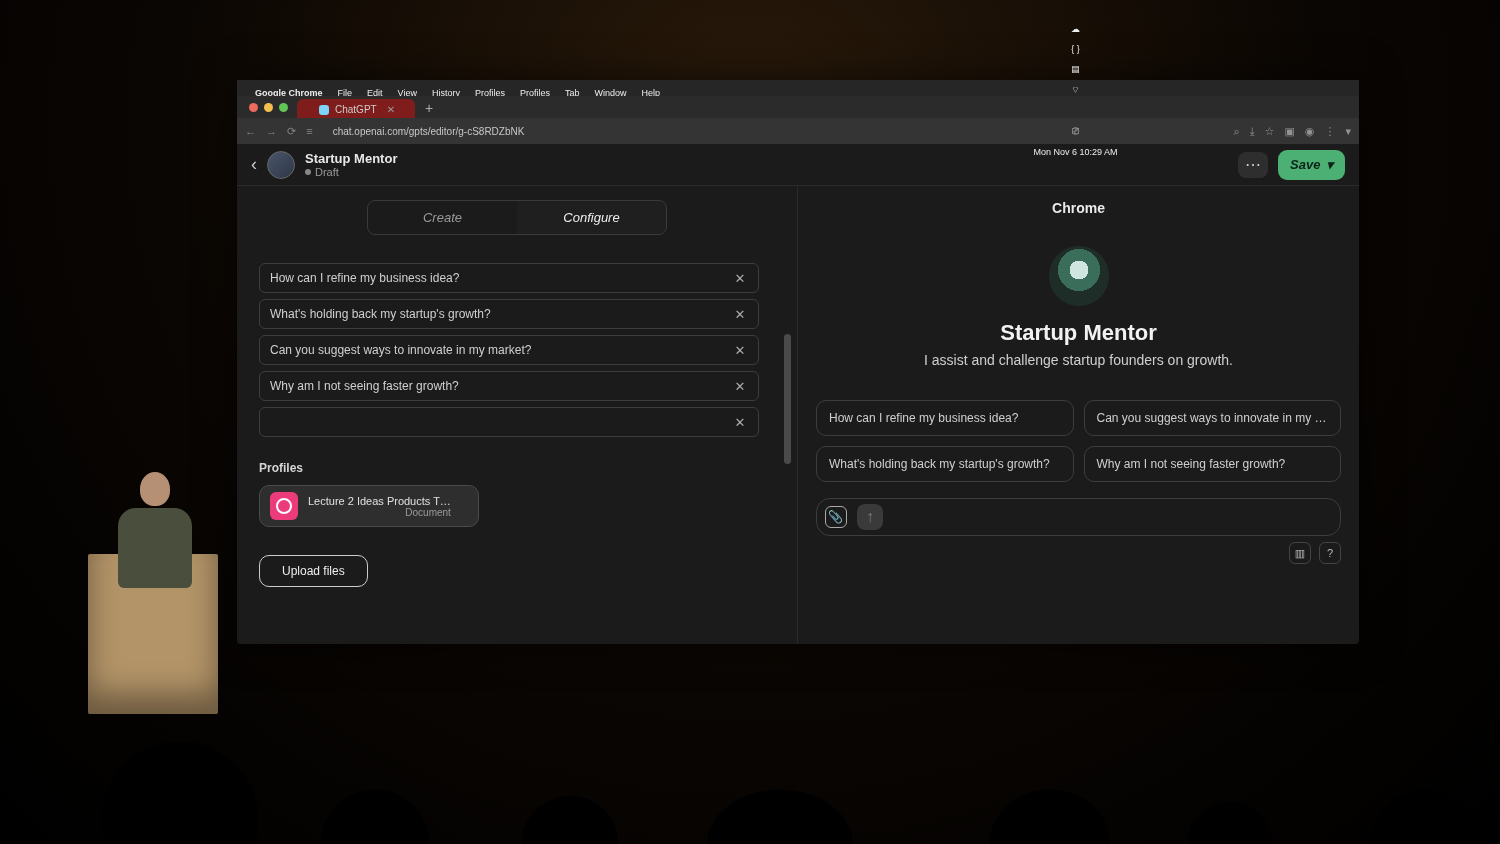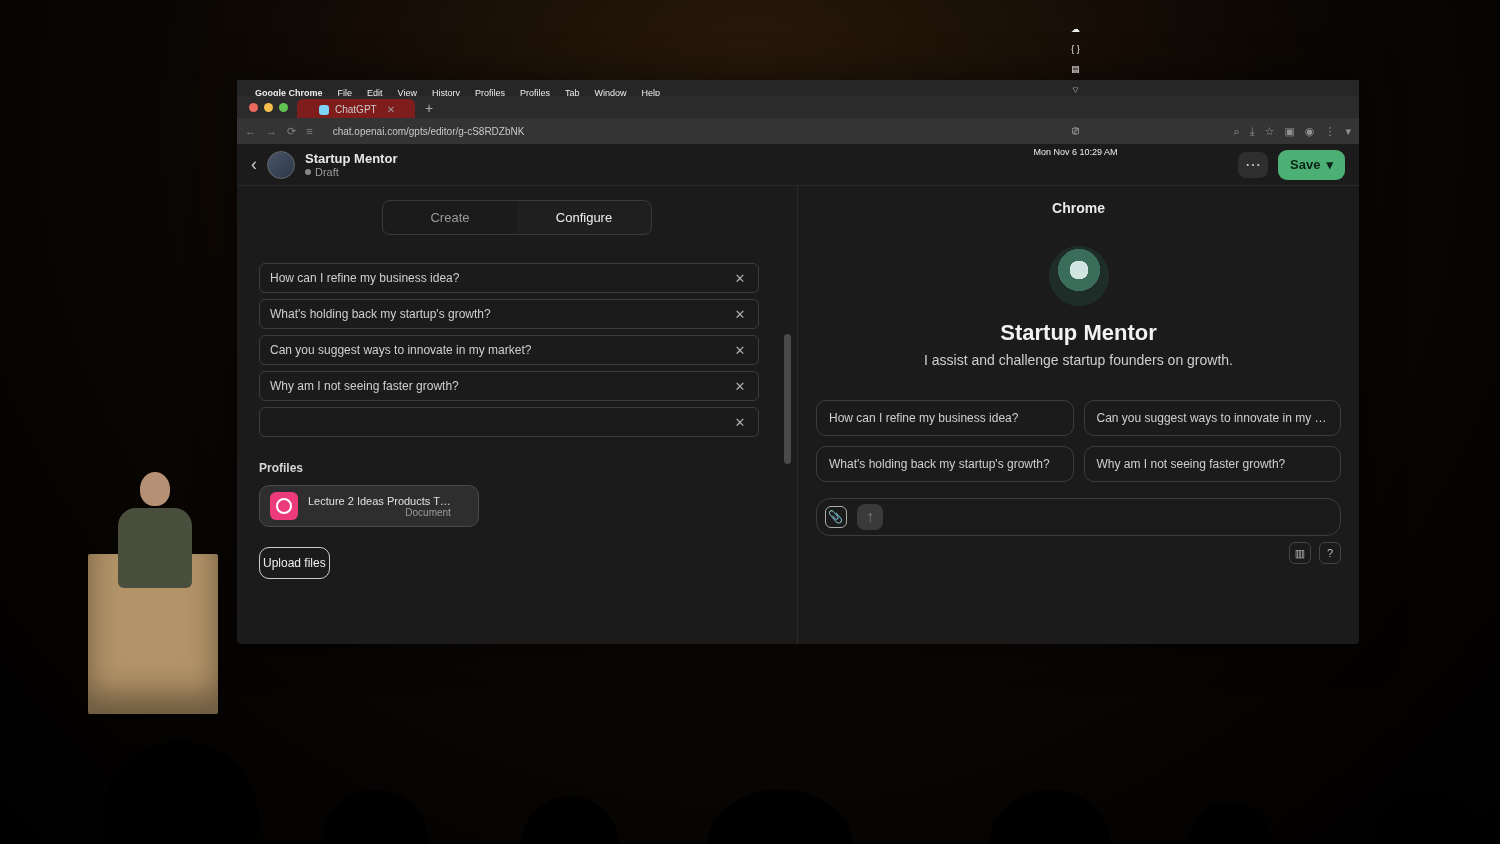--- a/index.html
+++ b/index.html
@@ -42,48 +42,48 @@
   
   .apphdr { height:42px; display:flex; align-items:center; padding:0 14px; gap:10px;
             border-bottom:1px solid #2a2a2a; }
   .apphdr .back{font-size:18px;color:#ccc;}
   .avatar-sm{width:28px;height:28px;border-radius:50%;background:linear-gradient(135deg,#4a5568,#2d3748);border:1px solid #666;}
   .title-col .t1{font-size:13px;font-weight:600;color:#e8e8e8;}
   .title-col .t2{font-size:11px;color:#9a9a9a;display:flex;align-items:center;gap:4px;}
   .title-col .t2::before{content:"";width:6px;height:6px;border-radius:50%;background:#888;}
   .apphdr .grow{flex:1;}
   .more-btn{width:30px;height:26px;border-radius:8px;background:#2e2e2e;display:flex;align-items:center;justify-content:center;color:#ccc;}
-  .save-btn{height:30px;padding:0 12px;border-radius:9px;background:#4caf74;color:#0b2416;font-weight:600;font-size:13px;display:flex;align-items:center;gap:6px;}
+  .save-btn{height:30px;padding:0 12px;border-radius:9px;background:#4caf74;color:#0b2416;font-weight:600;font-size:13px;display:flex;align-items:center;gap:6px;font-style:italic;}
 
   
   .split{display:flex; height:calc(100% - 16px - 22px - 26px - 42px);}
   .left{width:50%; border-right:1px solid #2a2a2a; padding:14px 22px 0 22px; position:relative;}
   .right{width:50%; padding:14px 18px 10px 18px; display:flex; flex-direction:column;}
 
   
-  .seg { margin:0 auto 28px auto; width:270px; display:flex; border:1px solid #3a3a3a; border-radius:8px; overflow:hidden;}
+  .seg { margin:0 auto 28px auto; width:300px; display:flex; border:1px solid #3a3a3a; border-radius:8px; overflow:hidden;font-style:italic;}
   .seg div{flex:1;text-align:center;padding:9px 0;font-size:13px;color:#999;}
   .seg .active{color:#eee;font-weight:500;background:rgba(255,255,255,.02);}
 
   .section-label{font-size:12px;font-weight:600;color:#d5d5d5;margin-bottom:10px;}
   .starter-row{display:flex;align-items:center;border:1px solid #3d3d3d;border-radius:6px;height:30px;
                padding:0 10px;font-size:12px;color:#d0d0d0;margin-bottom:6px;max-width:500px;}
   .starter-row input{flex:1;background:transparent;border:none;color:#d0d0d0;font-size:12px;outline:none;}
   .starter-row .rm{color:#aaa;font-size:13px;width:16px;text-align:center;}
   .scrollbar{position:absolute;right:6px;top:148px;width:7px;height:130px;background:#4a4a4a;border-radius:4px;}
 
   .k-section{margin-top:24px;}
   .file-card{margin-top:8px;width:220px;height:42px;border:1px solid #4a4a4a;border-radius:10px;background:#2e2e2e;
              display:flex;align-items:center;gap:10px;padding:0 10px;}
   .file-card .ficon{width:28px;height:28px;border-radius:6px;background:#ec3b7a;display:flex;align-items:center;justify-content:center;}
   .file-card .ficon::after{content:"";width:12px;height:12px;border:2px solid #fff;border-radius:50%;}
   .file-card .fname{font-size:11px;color:#e0e0e0;font-weight:500;white-space:nowrap;overflow:hidden;text-overflow:ellipsis;}
   .file-card .ftype{font-size:10px;color:#9a9a9a;text-align:right;}
-  .upload-btn{margin-top:20px;border:1.5px solid #ccc;border-radius:10px;background:transparent;color:#eee;font-size:12px;
-              padding:8px 3px;display:inline-block;font-weight:500;}
+  .upload-btn{margin-top:28px;border:1.5px solid #ccc;border-radius:10px;background:transparent;color:#eee;font-size:12px;
+              padding:8px 22px;display:inline-block;font-weight:500;}
 
   
   .preview-label{align-self:center;font-size:14px;font-weight:600;color:#eaeaea;margin-bottom:18px;}
   .preview-area{flex:1;display:flex;flex-direction:column;align-items:center;}
   .avatar-lg{width:60px;height:60px;border-radius:50%;margin-top:12px;
              background:radial-gradient(circle at 50% 40%, #d0e5df 0 20%, #3a6e5a 20% 45%, #1f2d28 45% 100%);}
   .ptitle{margin-top:14px;font-size:22px;font-weight:700;color:#f2f2f2;}
   .psub{margin-top:6px;font-size:14px;color:#cfcfcf;text-align:center;}
   .chips{margin-top:32px;display:grid;grid-template-columns:1fr 1fr;gap:10px;width:100%;}
   .chip{border:1px solid #3d3d3d;border-radius:10px;padding:10px 12px;font-size:12px;color:#d0d0d0;

